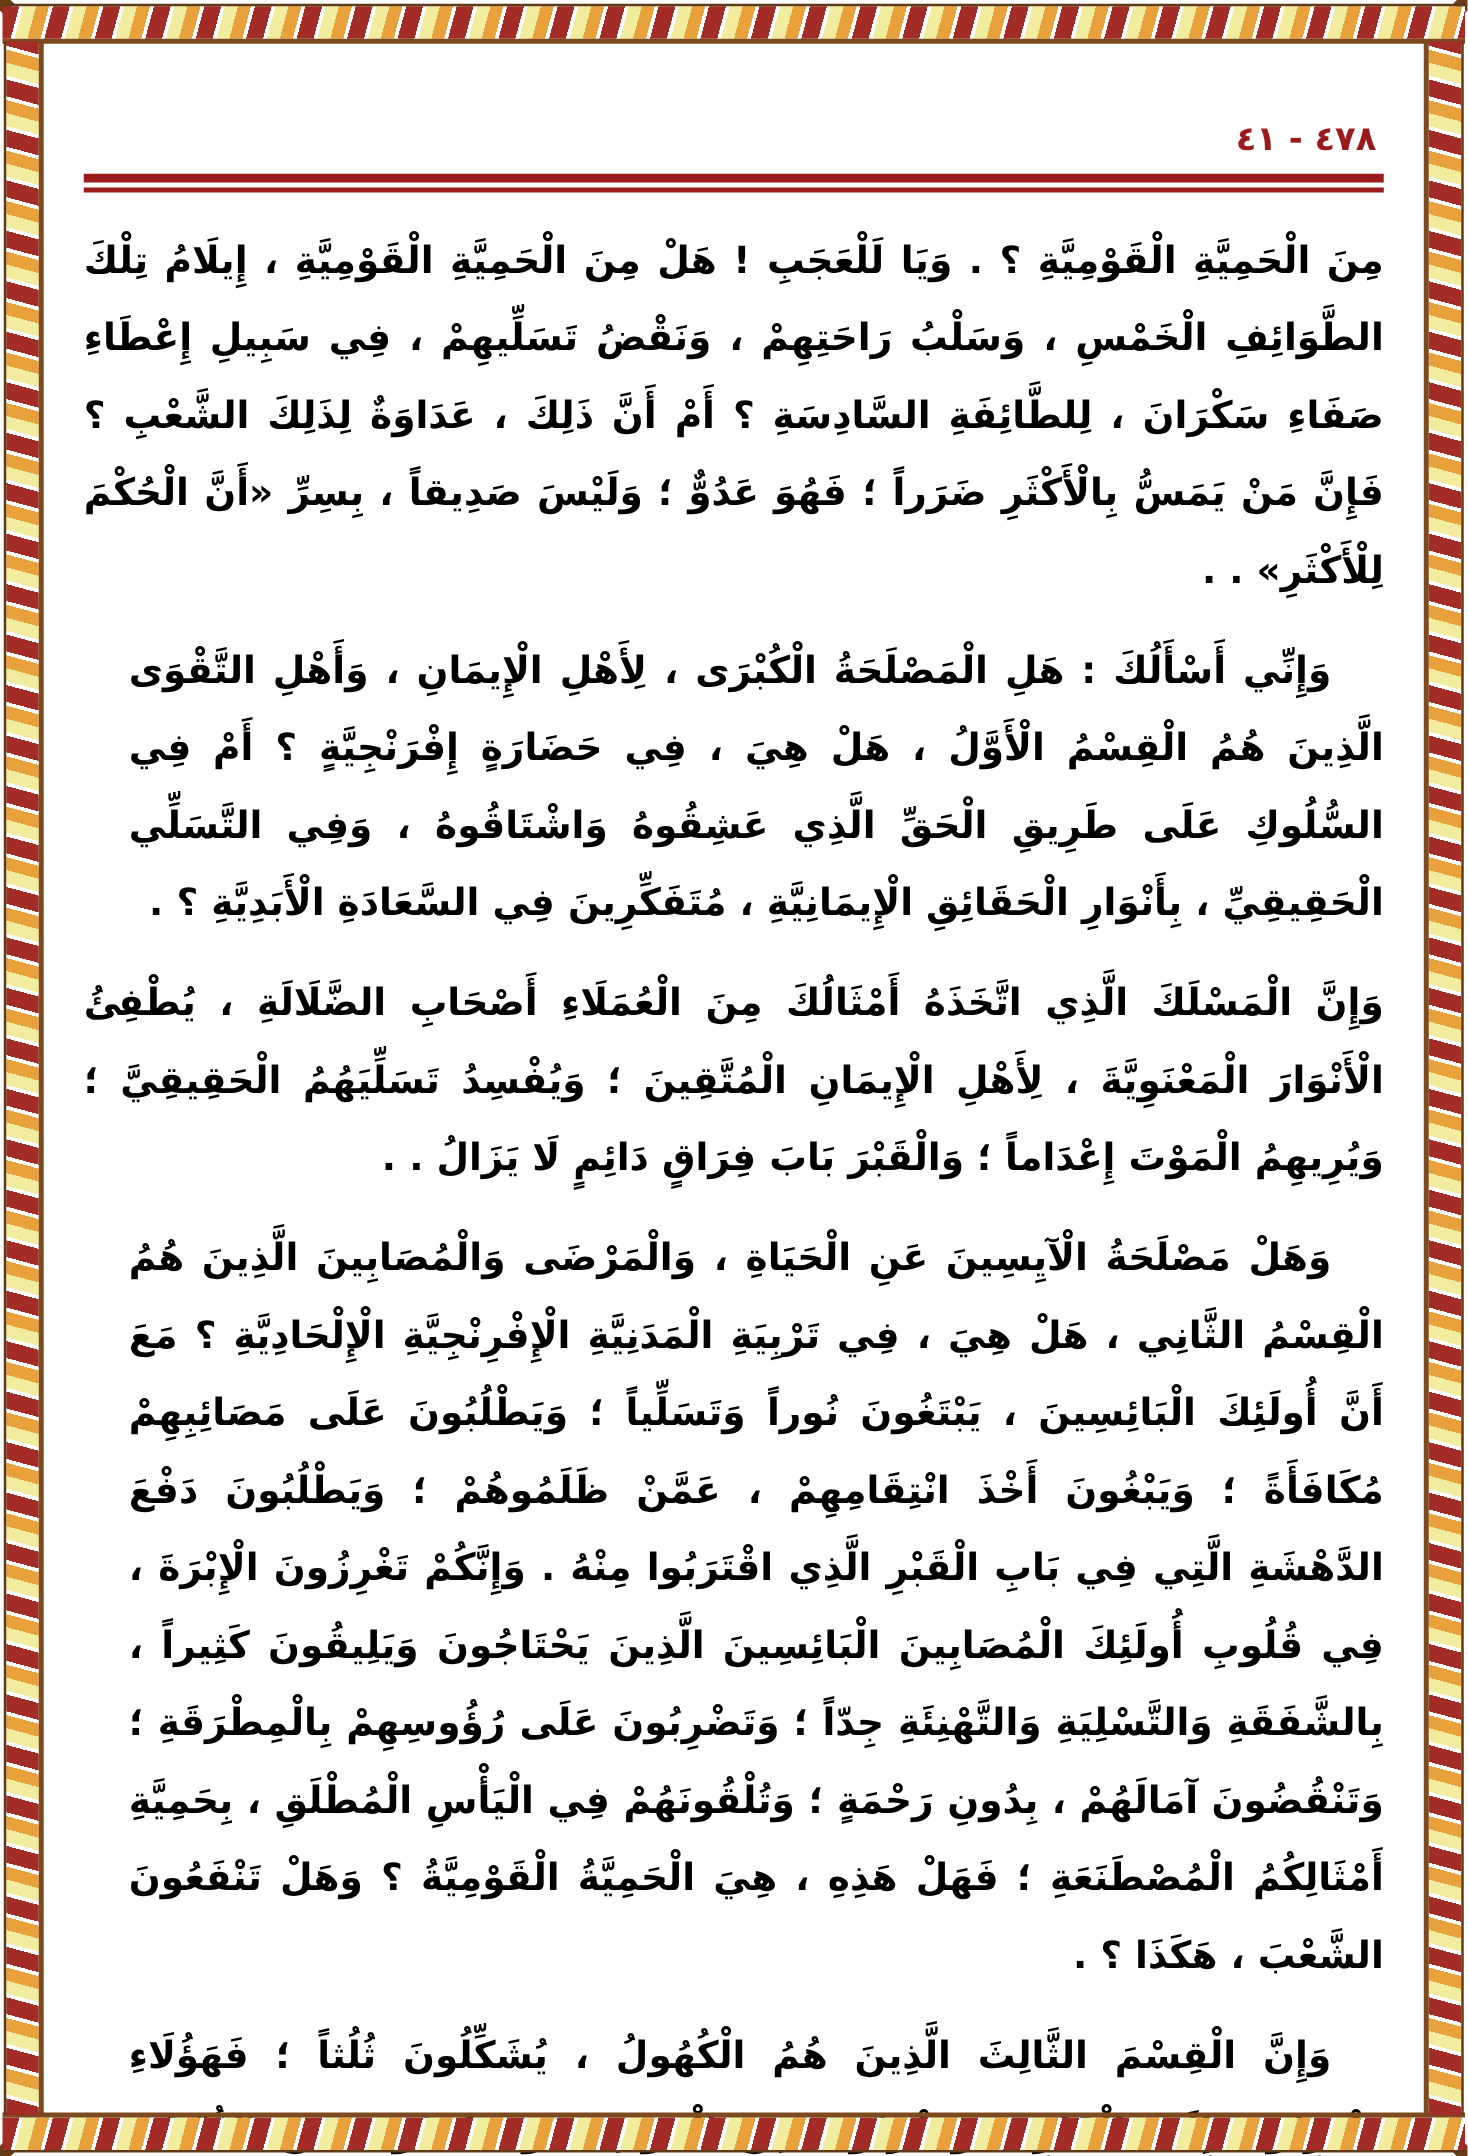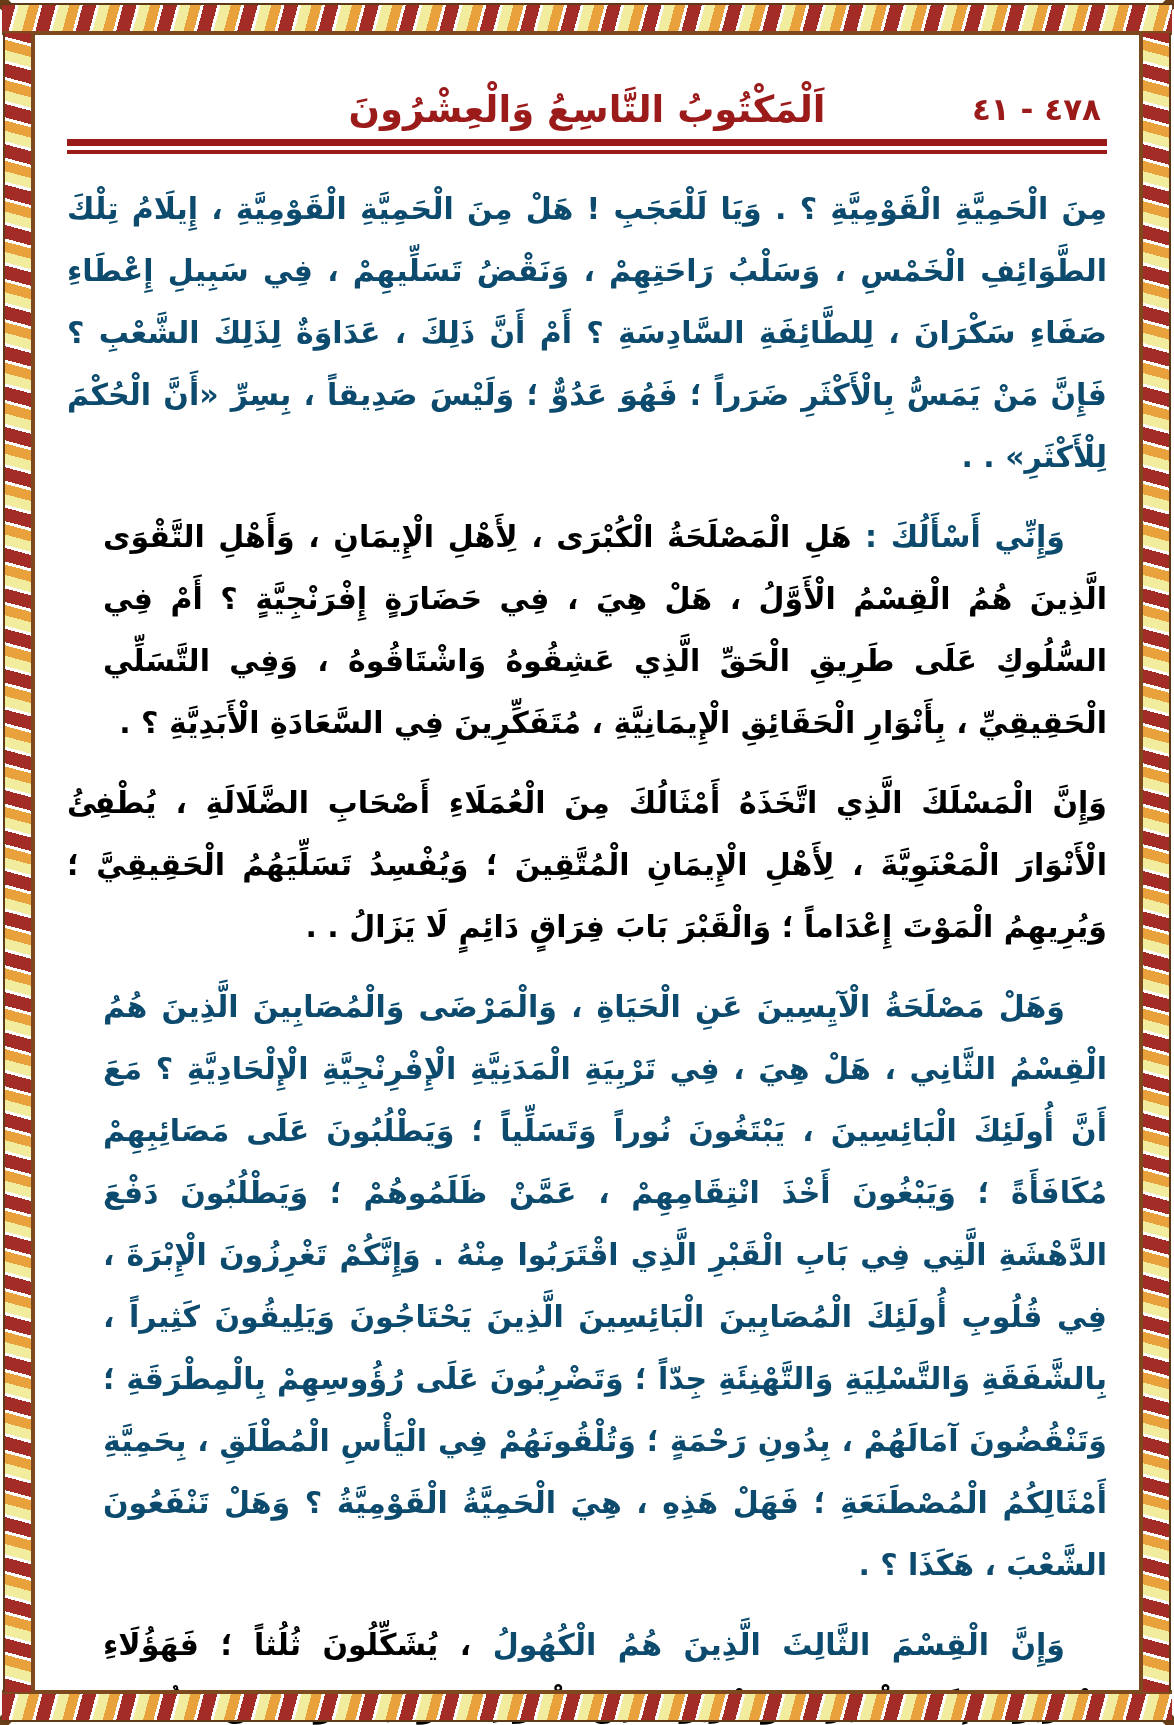--- a/index.html
+++ b/index.html
@@ -45,54 +45,53 @@
     direction:rtl;
     z-index:2;
   }
   .header { position:relative; height:102px; }
   .title {
     position:absolute; bottom:8px; left:50%; transform:translateX(-50%);
     font-size:37px; font-weight:bold; color:#9b1b1b; white-space:nowrap;
   }
   .page-number {
     position:absolute; bottom:12px; right:6px;
-    font-size:31px; font-weight:bold; color:#9b1b1b; white-space:nowrap;margin-top:28px;
+    font-size:27px; font-weight:bold; color:#9b1b1b; white-space:nowrap;margin-top:28px;
   }
   .rule {
     height:4px; margin:0 0 24px 0;
     border-top:7px solid #9b1b1b;
     border-bottom:4px solid #9b1b1b;
   }
   .body-text {
     font-size:30px; font-weight:bold;
     line-height:62px;
     text-align:justify;
     color:#000;
   }
   .body-text p { margin:0 0 18px 0; }
   .body-text p.indent { text-indent:42px;margin-left:36px; }
-  .seg-red   { color:#0c4a6e; }
+  .seg-red   { color:#000000; }
   .seg-black { color:#000000; }
 </style>
 </head>
 <body>
 
 <div class="edge edge-h top"></div>
 <div class="edge edge-h bottom"></div>
 <div class="edge edge-v left"></div>
 <div class="edge edge-v right"></div>
 <div class="corner-tick ct-tl"></div>
 <div class="corner-tick ct-tr"></div>
 <div class="corner-tick ct-bl"></div>
 <div class="corner-tick ct-br"></div>
 
 <div class="content">
 
   <div class="header">
-    <div class="title">اَلْمَكْتُوبُ التَّاسِعُ وَالْعِشْرُونَ</div>
     <div class="page-number">٤٧٨ - ٤١</div>
   </div>
 
   <div class="rule"></div>
 
   <div class="body-text">
 
     <p><span class="seg-red">مِنَ الْحَمِيَّةِ الْقَوْمِيَّةِ ؟ . وَيَا لَلْعَجَبِ ! هَلْ مِنَ الْحَمِيَّةِ الْقَوْمِيَّةِ ، إِيلَامُ تِلْكَ الطَّوَائِفِ الْخَمْسِ ، وَسَلْبُ رَاحَتِهِمْ ، وَنَقْضُ تَسَلِّيهِمْ ، فِي سَبِيلِ إِعْطَاءِ صَفَاءِ سَكْرَانَ ، لِلطَّائِفَةِ السَّادِسَةِ ؟ أَمْ أَنَّ ذَلِكَ ، عَدَاوَةٌ لِذَلِكَ الشَّعْبِ ؟ فَإِنَّ مَنْ يَمَسُّ بِالْأَكْثَرِ ضَرَراً ؛ فَهُوَ عَدُوٌّ ؛ وَلَيْسَ صَدِيقاً ، بِسِرِّ «أَنَّ الْحُكْمَ لِلْأَكْثَرِ» . .</span></p>
 
     <p class="indent"><span class="seg-red">وَإِنِّي أَسْأَلُكَ : </span><span class="seg-black">هَلِ الْمَصْلَحَةُ الْكُبْرَى ، لِأَهْلِ الْإِيمَانِ ، وَأَهْلِ التَّقْوَى الَّذِينَ هُمُ الْقِسْمُ الْأَوَّلُ ، هَلْ هِيَ ، فِي حَضَارَةٍ إِفْرَنْجِيَّةٍ ؟ أَمْ فِي السُّلُوكِ عَلَى طَرِيقِ الْحَقِّ الَّذِي عَشِقُوهُ وَاشْتَاقُوهُ ، وَفِي التَّسَلِّي الْحَقِيقِيِّ ، بِأَنْوَارِ الْحَقَائِقِ الْإِيمَانِيَّةِ ، مُتَفَكِّرِينَ فِي السَّعَادَةِ الْأَبَدِيَّةِ ؟ .</span></p>

